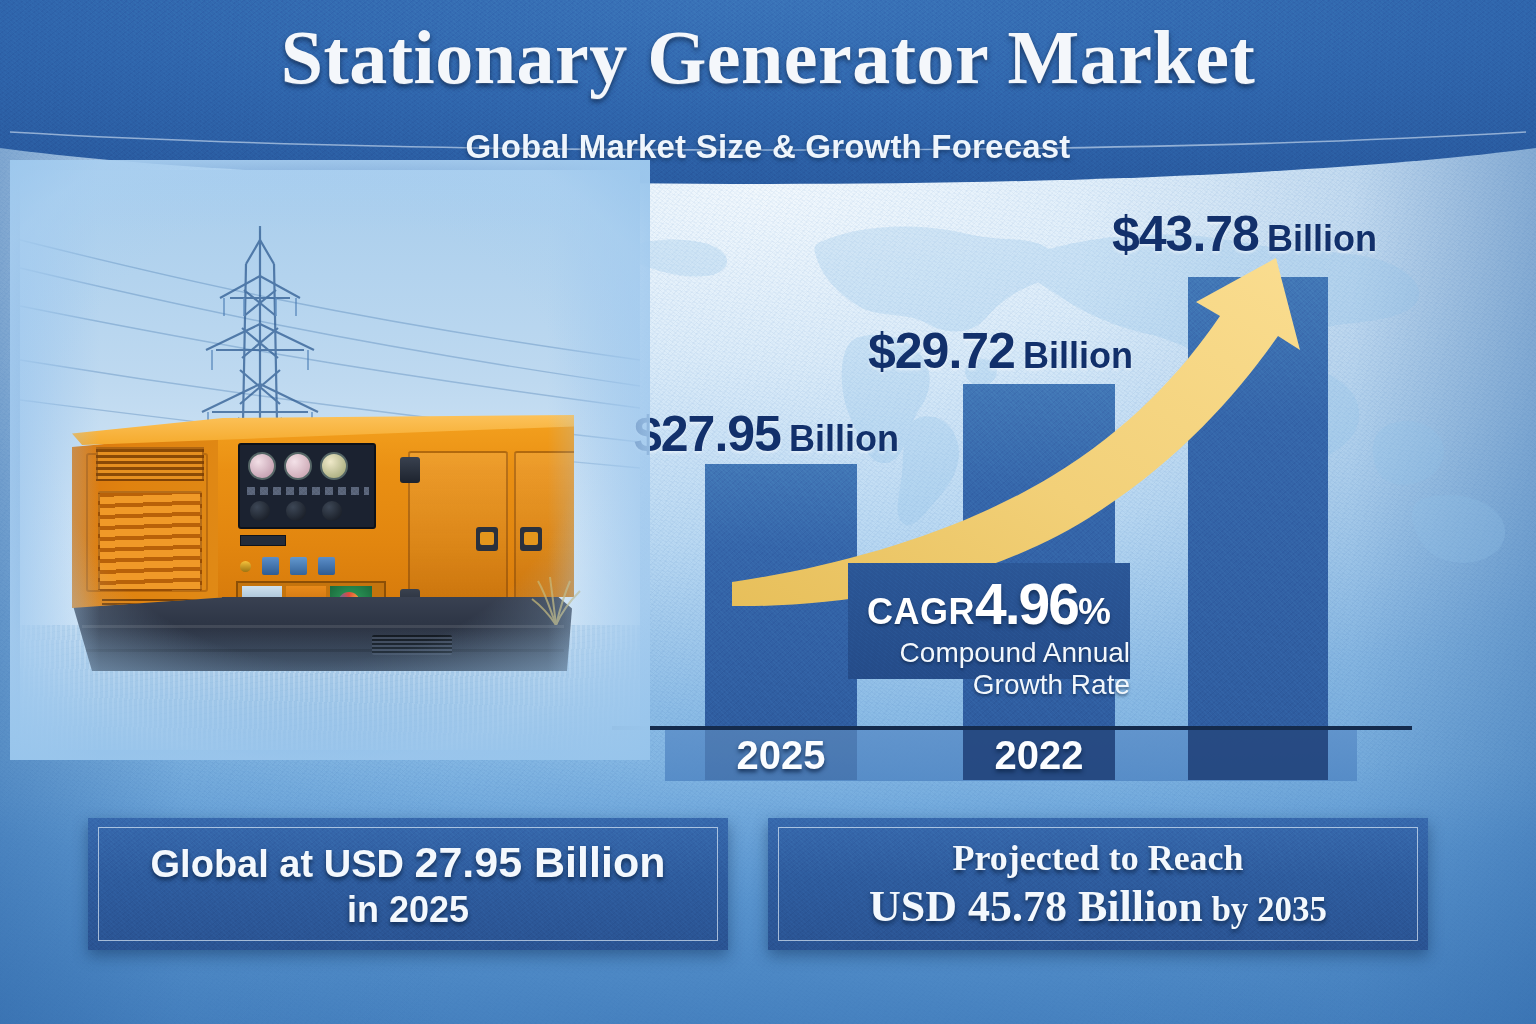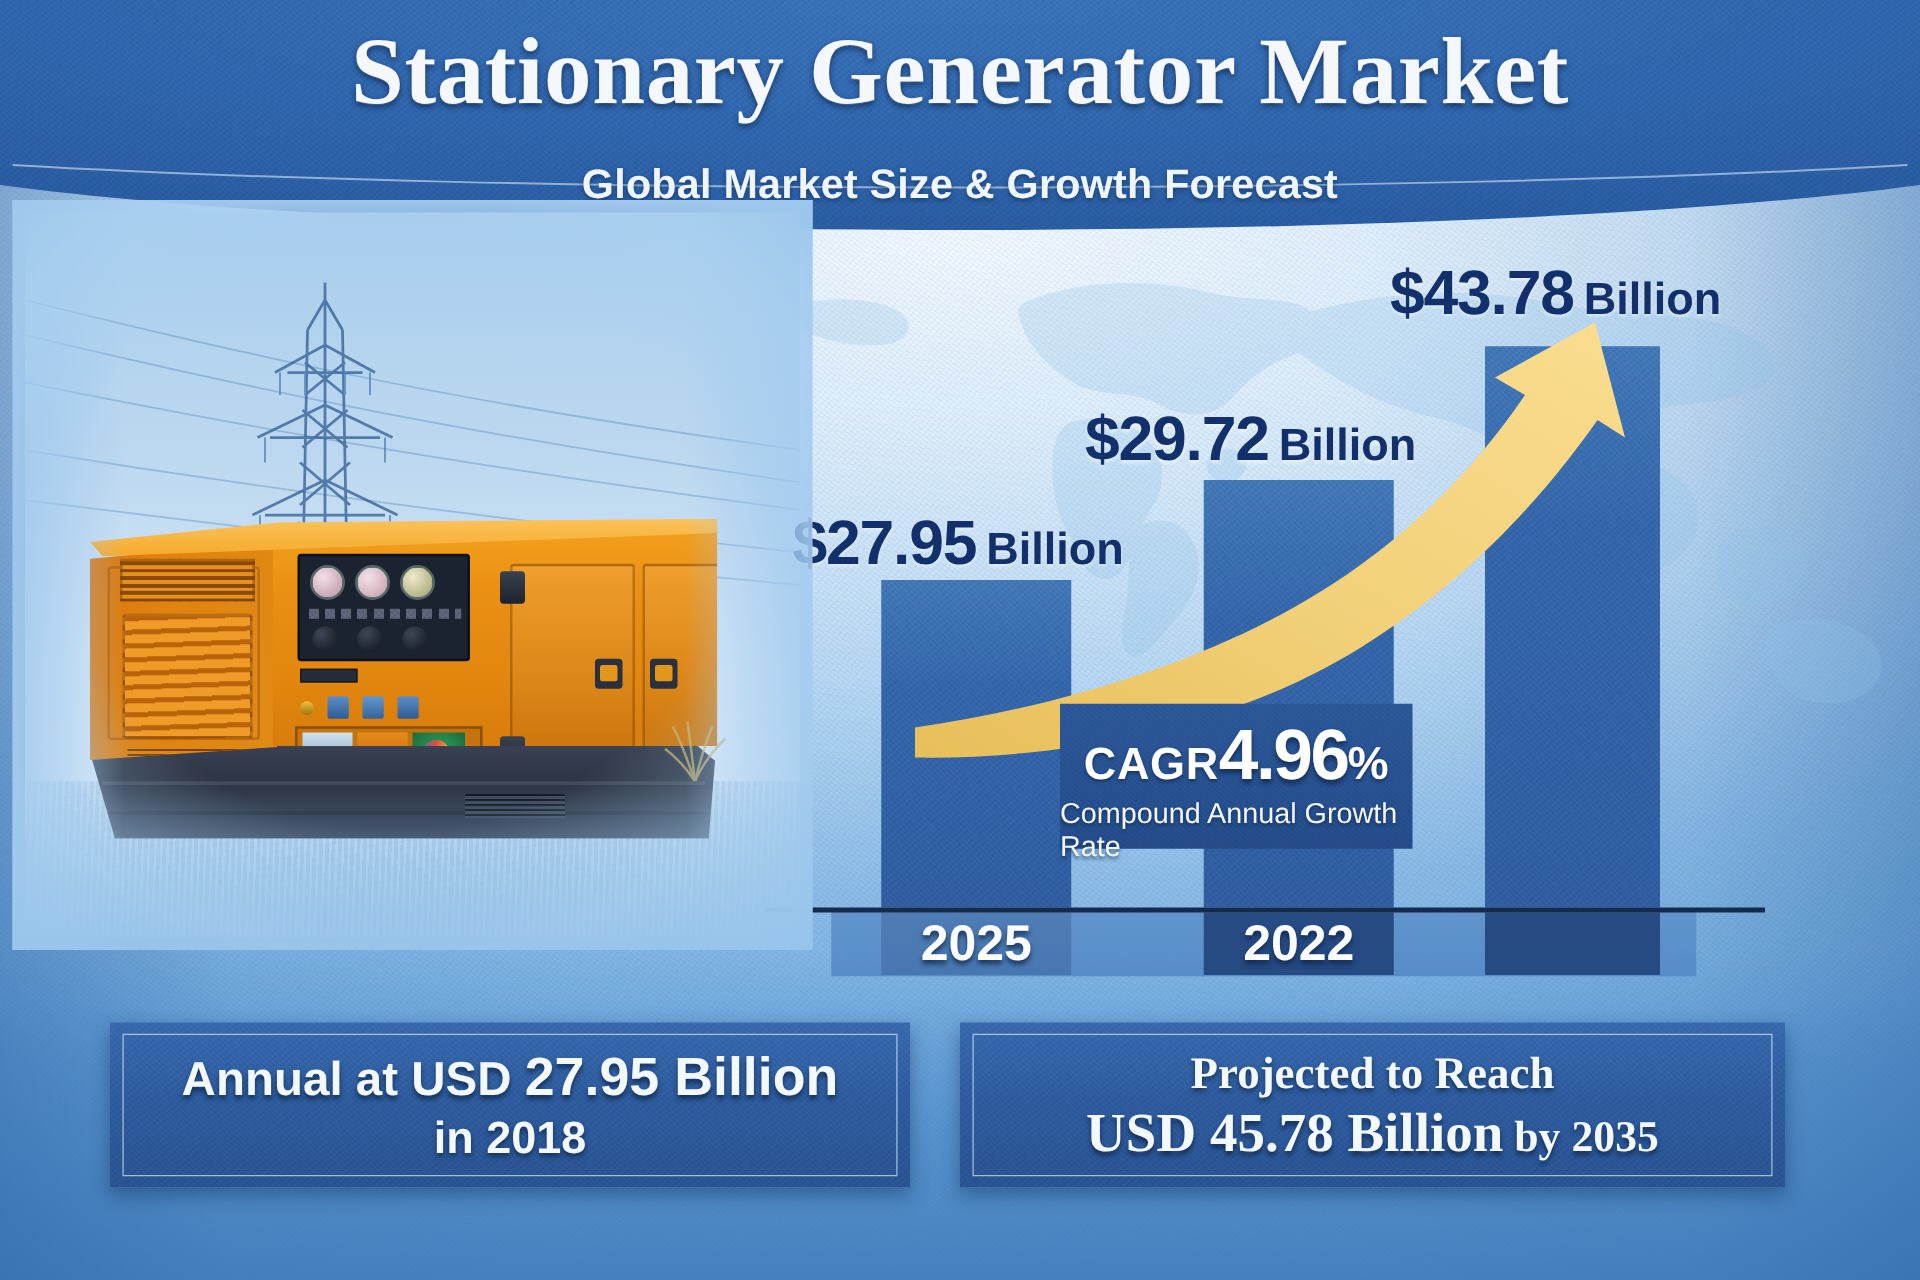--- a/index.html
+++ b/index.html
@@ -172,22 +172,22 @@
   .cagr{position:absolute;left:848px;top:563px;width:282px;height:116px;
     background:linear-gradient(180deg,#2b5696 0%,#244b88 100%);}
   .cagr:after{content:"";position:absolute;inset:0;opacity:.35;mix-blend-mode:overlay;
     background-image:repeating-linear-gradient(40deg,rgba(255,255,255,.12) 0 1px,rgba(0,0,0,0) 1px 3px);}
   .cagr-top{position:absolute;left:0;right:0;top:8px;text-align:center;white-space:nowrap;z-index:2;}
   .cagr-top .lab{font-size:36px;font-weight:bold;color:#fff;letter-spacing:.5px;vertical-align:baseline;
     text-shadow:0 2px 3px rgba(8,28,58,.6);}
   .cagr-top .val{font-size:57px;font-weight:bold;color:#fff;letter-spacing:-2px;
     text-shadow:0 3px 4px rgba(8,28,58,.65);}
   .cagr-top .pct{font-size:37px;font-weight:bold;color:#fff;text-shadow:0 2px 3px rgba(8,28,58,.6);}
-  .cagr-sub{position:absolute;left:0;right:0;top:74px;text-align:left;z-index:2;
-    font-size:23px;color:#f2f7fc;font-weight:normal;text-shadow:0 2px 3px rgba(8,28,58,.6);}
+  .cagr-sub{position:absolute;left:0;right:0;top:74px;text-align:right;z-index:2;
+    font-size:28px;color:#f2f7fc;font-weight:normal;text-shadow:0 2px 3px rgba(8,28,58,.6);}
 
   
   .card{position:absolute;top:818px;height:132px;
     background:linear-gradient(180deg,#3769ad 0%,#2e5c9e 45%,#2a5392 100%);
     box-shadow:0 6px 14px rgba(14,44,84,.45);}
   .card:after{content:"";position:absolute;inset:0;opacity:.35;mix-blend-mode:overlay;
     background-image:repeating-linear-gradient(43deg,rgba(255,255,255,.13) 0 1px,rgba(0,0,0,0) 1px 3px),
                      repeating-linear-gradient(-39deg,rgba(0,0,0,.14) 0 1px,rgba(0,0,0,0) 1px 4px);}
   .card .inner{position:absolute;left:10px;top:9px;right:10px;bottom:9px;border:1px solid rgba(232,242,252,.65);z-index:2;}
   .card .txt{position:absolute;left:0;right:0;top:0;bottom:0;z-index:3;display:flex;flex-direction:column;
@@ -418,22 +418,22 @@
   </div>
 
   <div class="baseline"></div>
 
   <div class="yearlabel" style="left:701px">2025</div>
   <div class="yearlabel" style="left:959px">2022</div>
 
   <div class="card card1">
     <div class="inner"></div>
     <div class="txt">
-      <div class="l1"><span>Annual at USD </span><b>27.95 Billion</b></div>
-      <div class="l2">in 2018</div>
+      <div class="l1"><span>Global at USD </span><b>27.95 Billion</b></div>
+      <div class="l2">in 2025</div>
     </div>
   </div>
 
   <div class="card card2">
     <div class="inner"></div>
     <div class="txt">
       <div class="l1">Projected to Reach</div>
       <div class="l2"><span>USD 45.78 Billion</span><small> by 2035</small></div>
     </div>
   </div>

